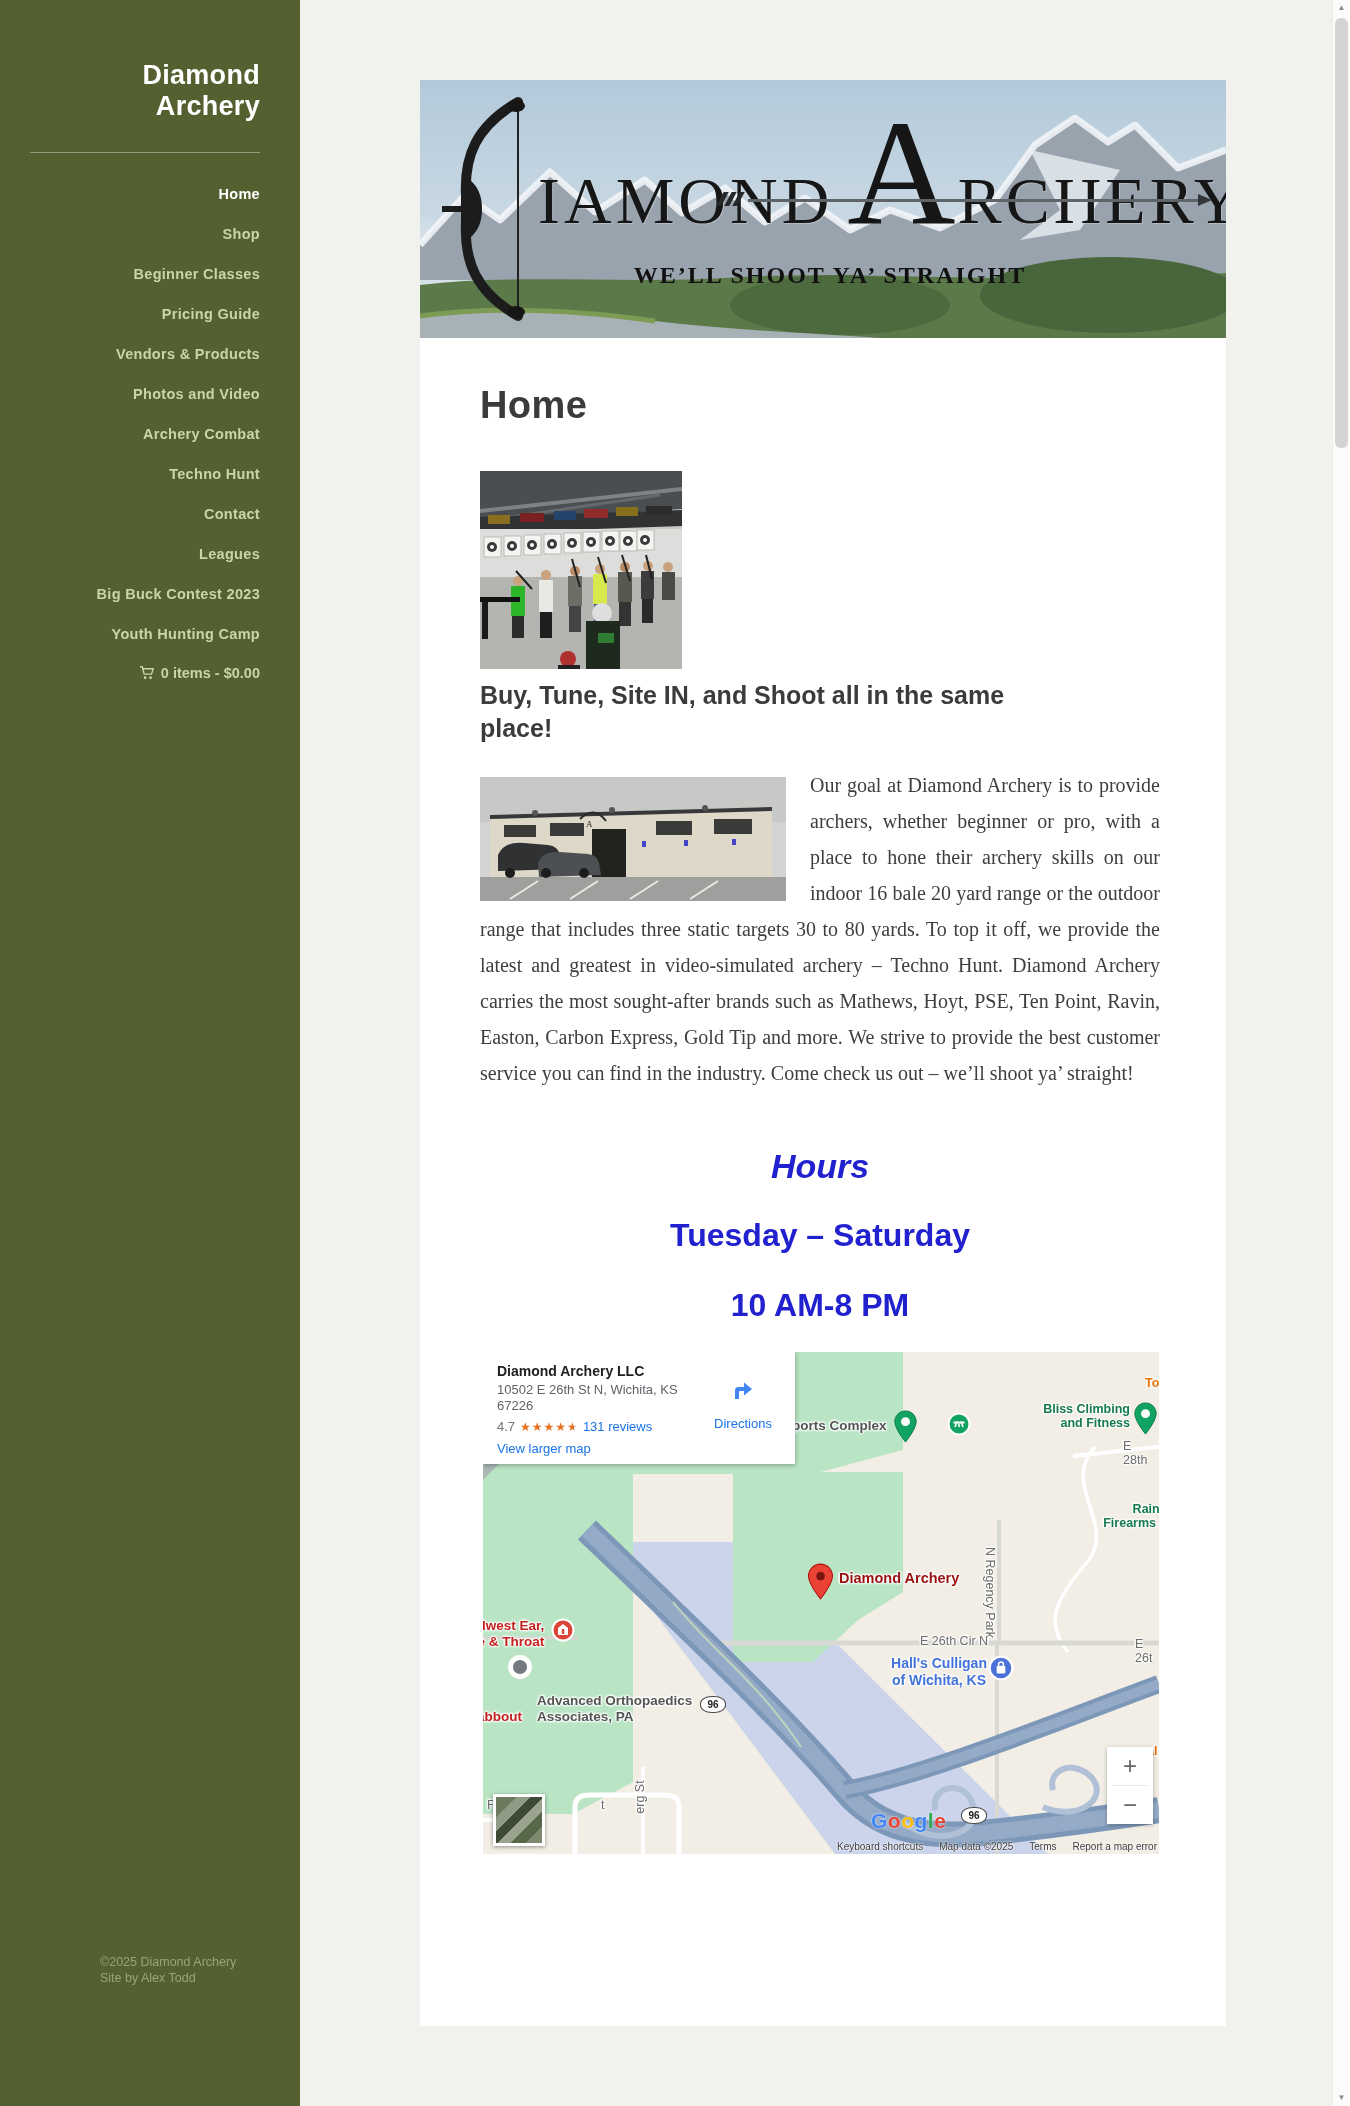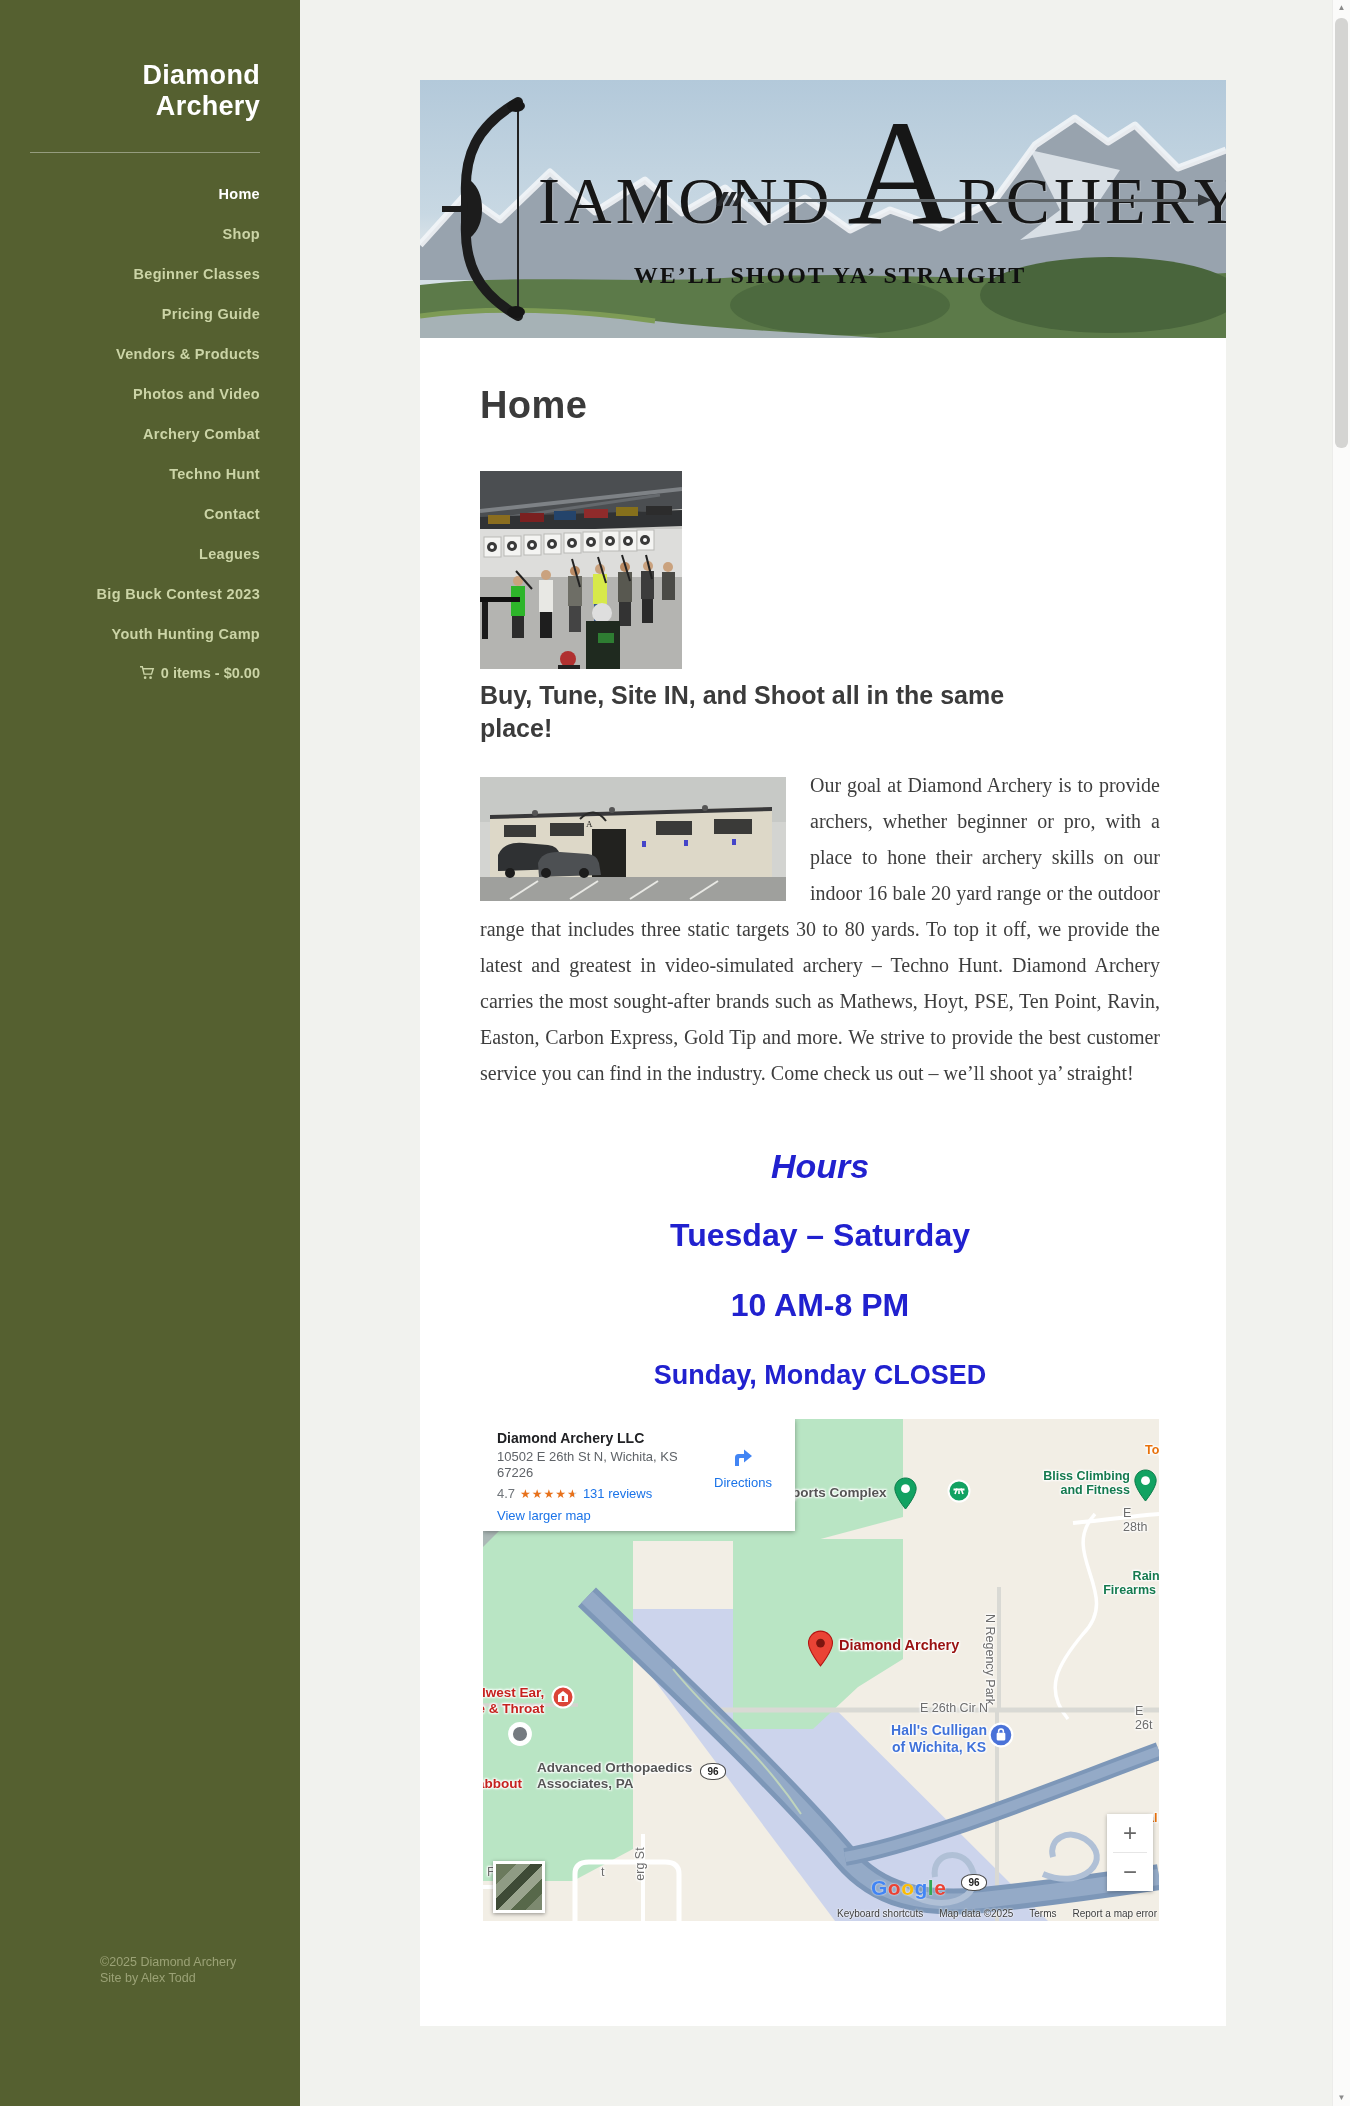--- a/index.html
+++ b/index.html
@@ -69,21 +69,21 @@
   .shield{position:absolute;z-index:2;width:24px;height:15px;background:#fff;border:1.5px solid #4c4c4c;border-radius:45%;font-size:10px;font-weight:bold;color:#222;text-align:center;line-height:15px;}
   .infocard{position:absolute;left:0;top:0;width:312px;height:112px;background:#fff;z-index:5;box-shadow:0 1px 5px rgba(0,0,0,.35);padding:11px 14px;box-sizing:border-box;}
   .ic-name{font-size:14px;font-weight:bold;color:#202124;}
   .ic-addr{font-size:13px;color:#5f6368;line-height:1.25;margin-top:3px;width:200px;}
   .ic-rating{margin-top:4px;font-size:13px;color:#70757a;display:flex;align-items:center;gap:5px;}
   .stars-full{color:#e7711b;font-size:12px;letter-spacing:1px;}
   .star-part{font-size:12px;background:linear-gradient(90deg,#e7711b 65%,#c9c9c9 65%);-webkit-background-clip:text;background-clip:text;color:transparent;}
   .ic-link{color:#1a73e8;font-size:13px;text-decoration:none;}
   .ic-view{display:inline-block;margin-top:7px;}
   .ic-directions{position:absolute;right:14px;top:26px;width:76px;text-align:center;cursor:pointer;}
-  .ic-directions .dlabel{display:block;font-size:13px;color:#1a73e8;margin-top:2px;}
+  .ic-directions .dlabel{display:block;font-size:13px;color:#1a73e8;margin-top:10px;}
   .card-fold{position:absolute;left:0;top:112px;width:0;height:0;border-top:16px solid #a7adb3;border-right:16px solid transparent;z-index:4;opacity:.8;}
   .zoomctl{position:absolute;right:6px;top:395px;width:46px;background:#fff;z-index:6;box-shadow:0 1px 4px rgba(0,0,0,.3);}
   .zoomctl button{display:block;width:46px;height:38px;border:none;background:#fff;font-size:24px;color:#666;cursor:pointer;line-height:34px;padding:0;}
   .zoomctl .zdiv{height:1px;background:#e6e6e6;margin:0 6px;}
   .sview{position:absolute;left:10px;top:442px;width:46px;height:46px;border:3px solid #fff;box-shadow:0 1px 4px rgba(0,0,0,.4);z-index:6;cursor:pointer;
     background:linear-gradient(135deg,#6b7a5d 0 22%,#8f9b84 22% 38%,#3e4a36 38% 52%,#9aa48e 52% 66%,#57684a 66% 82%,#7d8a70 82%);}
   .glogo{position:absolute;left:388px;top:457px;z-index:6;font-size:21px;font-weight:bold;letter-spacing:.5px;}
   .glogo span{text-shadow:0 0 2px #fff;}
   .gl-b{color:#4285f4;}.gl-r{color:#ea4335;}.gl-y{color:#fbbc05;}.gl-g{color:#34a853;}
   .attrib{position:absolute;right:2px;bottom:2px;z-index:6;font-size:10px;color:#3c3c3c;display:flex;gap:16px;text-shadow:0 0 2px #fff,0 0 2px #fff;}
@@ -292,21 +292,20 @@
           </g>
       </svg>
       <p class="body">Our goal at Diamond Archery is to provide archers, whether beginner or pro, with a place to hone their archery skills on our indoor 16 bale 20 yard range or the outdoor range that includes three static targets 30 to 80 yards. To top it off, we provide the latest and greatest in video-simulated archery – Techno Hunt. Diamond Archery carries the most sought-after brands such as Mathews, Hoyt,  PSE, Ten Point, Ravin,  Easton, Carbon Express, Gold Tip and more. We strive to provide the best customer service you can find in the industry. Come check us out – we’ll shoot ya’ straight!</p>
       <div class="clear"></div>
     </div>
 
     <div class="hours">
       <div class="hours-title">Hours</div>
       <div class="hours-l1">Tuesday – Saturday</div>
       <div class="hours-l2">10 AM-8 PM</div>
-      <div class="hours-l3">Sunday, Monday CLOSED</div>
     </div>
   </div>
 
   <div class="map">
     <svg class="geo" width="676" height="502" viewBox="0 0 676 502">
       <rect width="676" height="502" fill="#f2eee5"></rect>
       <polygon points="118,190 252,190 565,502 352,502" fill="#ccd4ec"></polygon>
       <path d="M0,0 H420 V98 L330,122 H0 Z" fill="#b9e5c4"></path>
       <polygon points="0,0 150,0 150,430 90,462 0,462" fill="#b9e5c4"></polygon>
       <polygon points="250,120 420,120 420,240 375,268 330,310 250,310" fill="#b9e5c4"></polygon>

